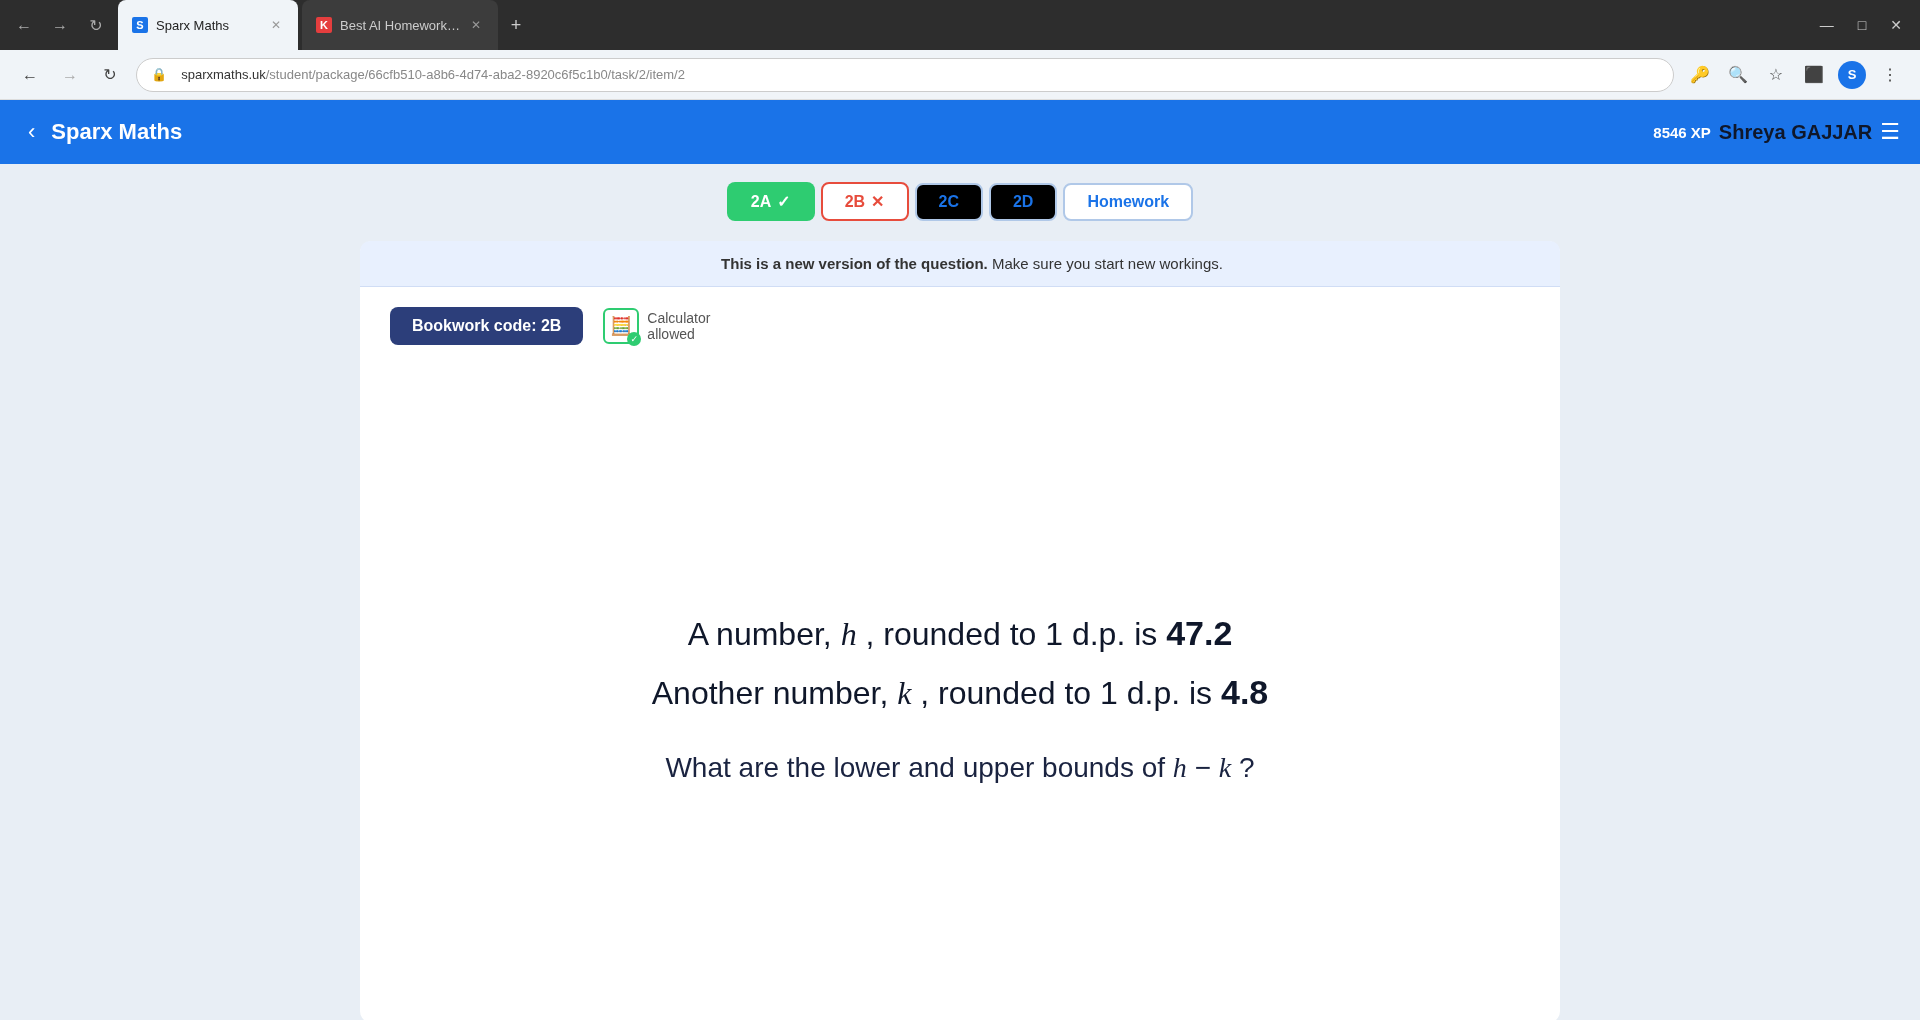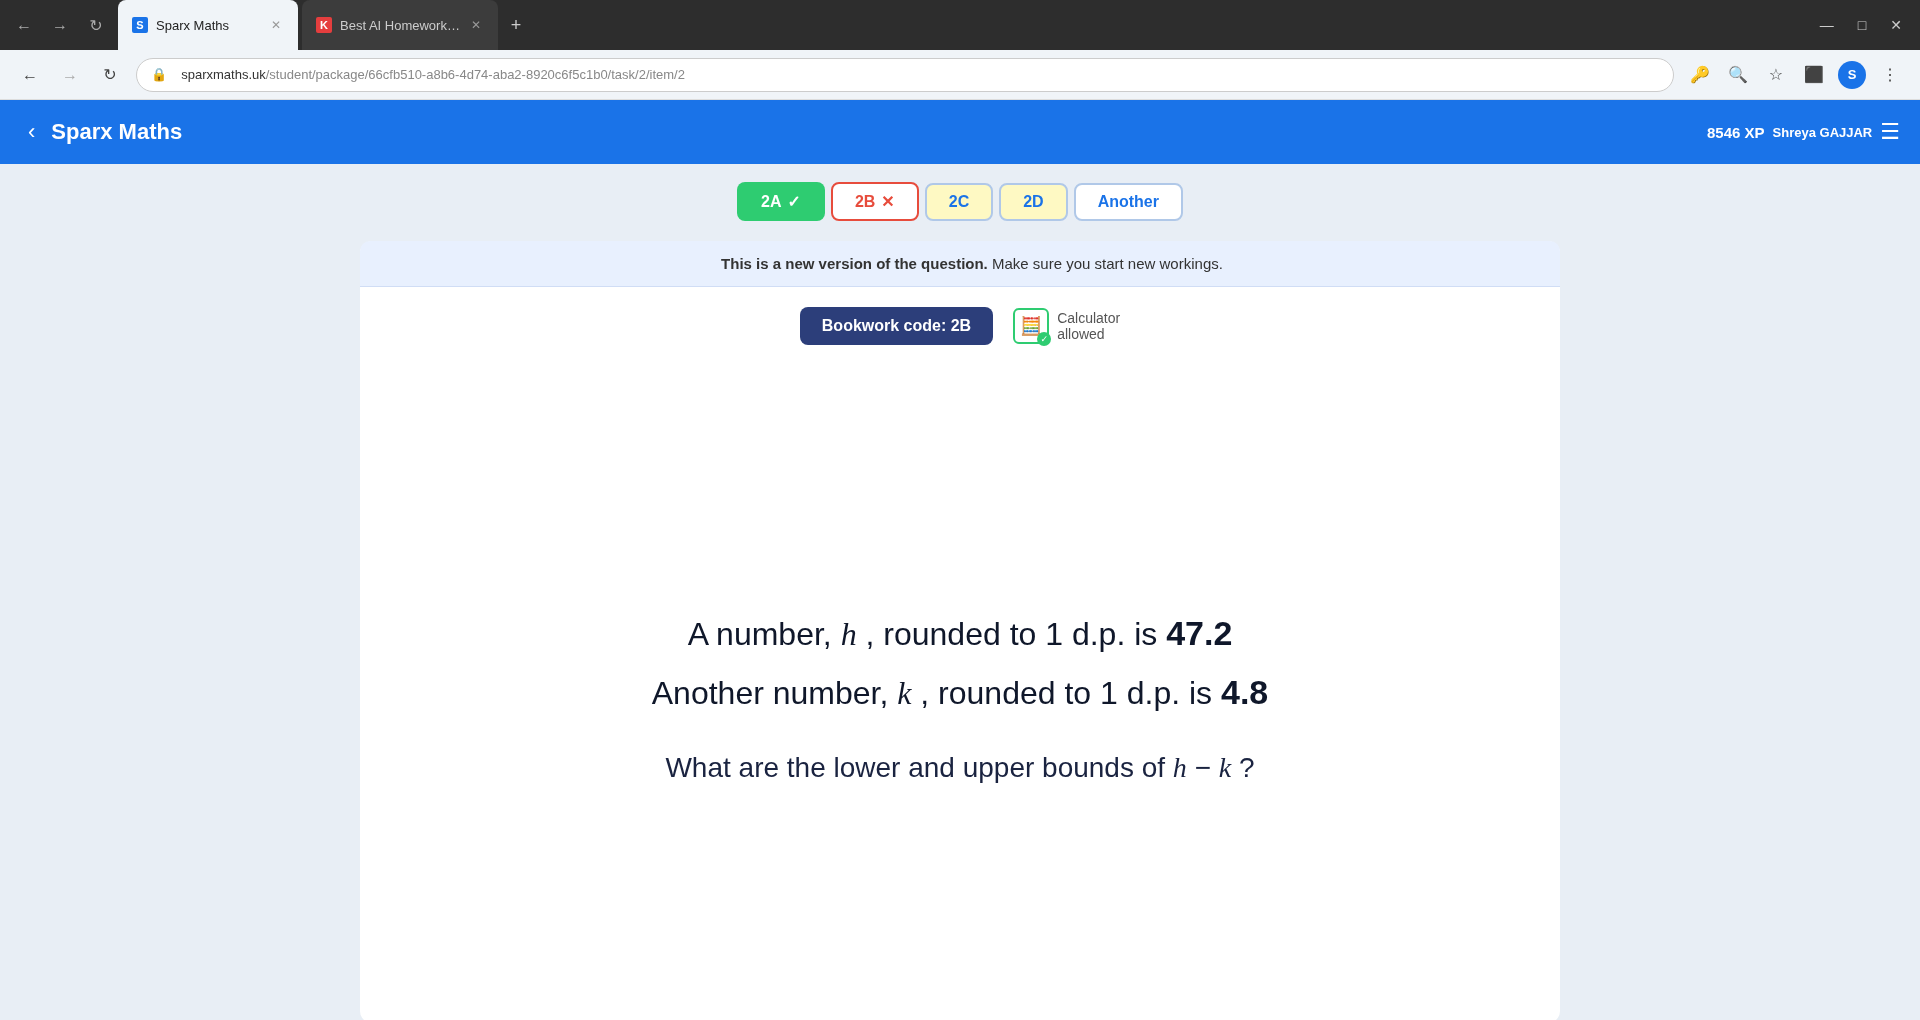--- a/index.html
+++ b/index.html
@@ -159,22 +159,22 @@
       display: flex;
       align-items: center;
       gap: 8px;
     }
     .xp-display {
       color: white;
       font-size: 15px;
       font-weight: 600;
     }
     .user-name {
-      color: #ffffff;
-      font-size: 13px;
+      color: #0f172a;
+      font-size: 20px;
       font-weight: 600;
     }
     .menu-icon {
       color: white;
       font-size: 22px;
       cursor: pointer;
     }
 
     
     .task-tabs {
@@ -199,21 +199,21 @@
     .task-tab.correct {
       background: #2ecc71;
       color: white;
     }
     .task-tab.wrong {
       background: #ffffff;
       color: #e74c3c;
       border: 2px solid #e74c3c;
     }
     .task-tab.normal {
-      background: #fef9c3;
+      background: #000000;
       color: #1a73e8;
       border: 2px solid #b0c8e8;
     }
     .task-tab.summary {
       background: white;
       color: #1a73e8;
       border: 2px solid #b0c8e8;
       font-weight: 700;
     }
 
@@ -243,21 +243,20 @@
       text-align: center;
       font-size: 15px;
       color: #333;
       border-bottom: 1px solid #d0ddf5;
     }
     .new-version-banner strong { font-weight: 700; margin-left: 24px; }
 
     .bookwork-row {
       display: flex;
       align-items: center;
-      justify-content: center;
       gap: 20px;
       padding: 20px 30px 10px;
     }
     .bookwork-badge {
       background: #2c3e7a;
       color: white;
       border-radius: 8px;
       padding: 10px 22px;
       font-size: 16px;
       font-weight: 600;
@@ -384,21 +383,21 @@
     <span>2B</span>
     <span>✕</span>
   </button>
   <button class="task-tab normal">
     <span>2C</span>
   </button>
   <button class="task-tab normal">
     <span>2D</span>
   </button>
   <button class="task-tab summary">
-    <span>Another</span>
+    <span>Homework</span>
   </button>
 </div>
 
 <div class="main-content">
   <div class="question-card">
 
     <div class="new-version-banner">
       <strong>This is a new version of the question.</strong>
       <span> Make sure you start new workings.</span>
     </div>

